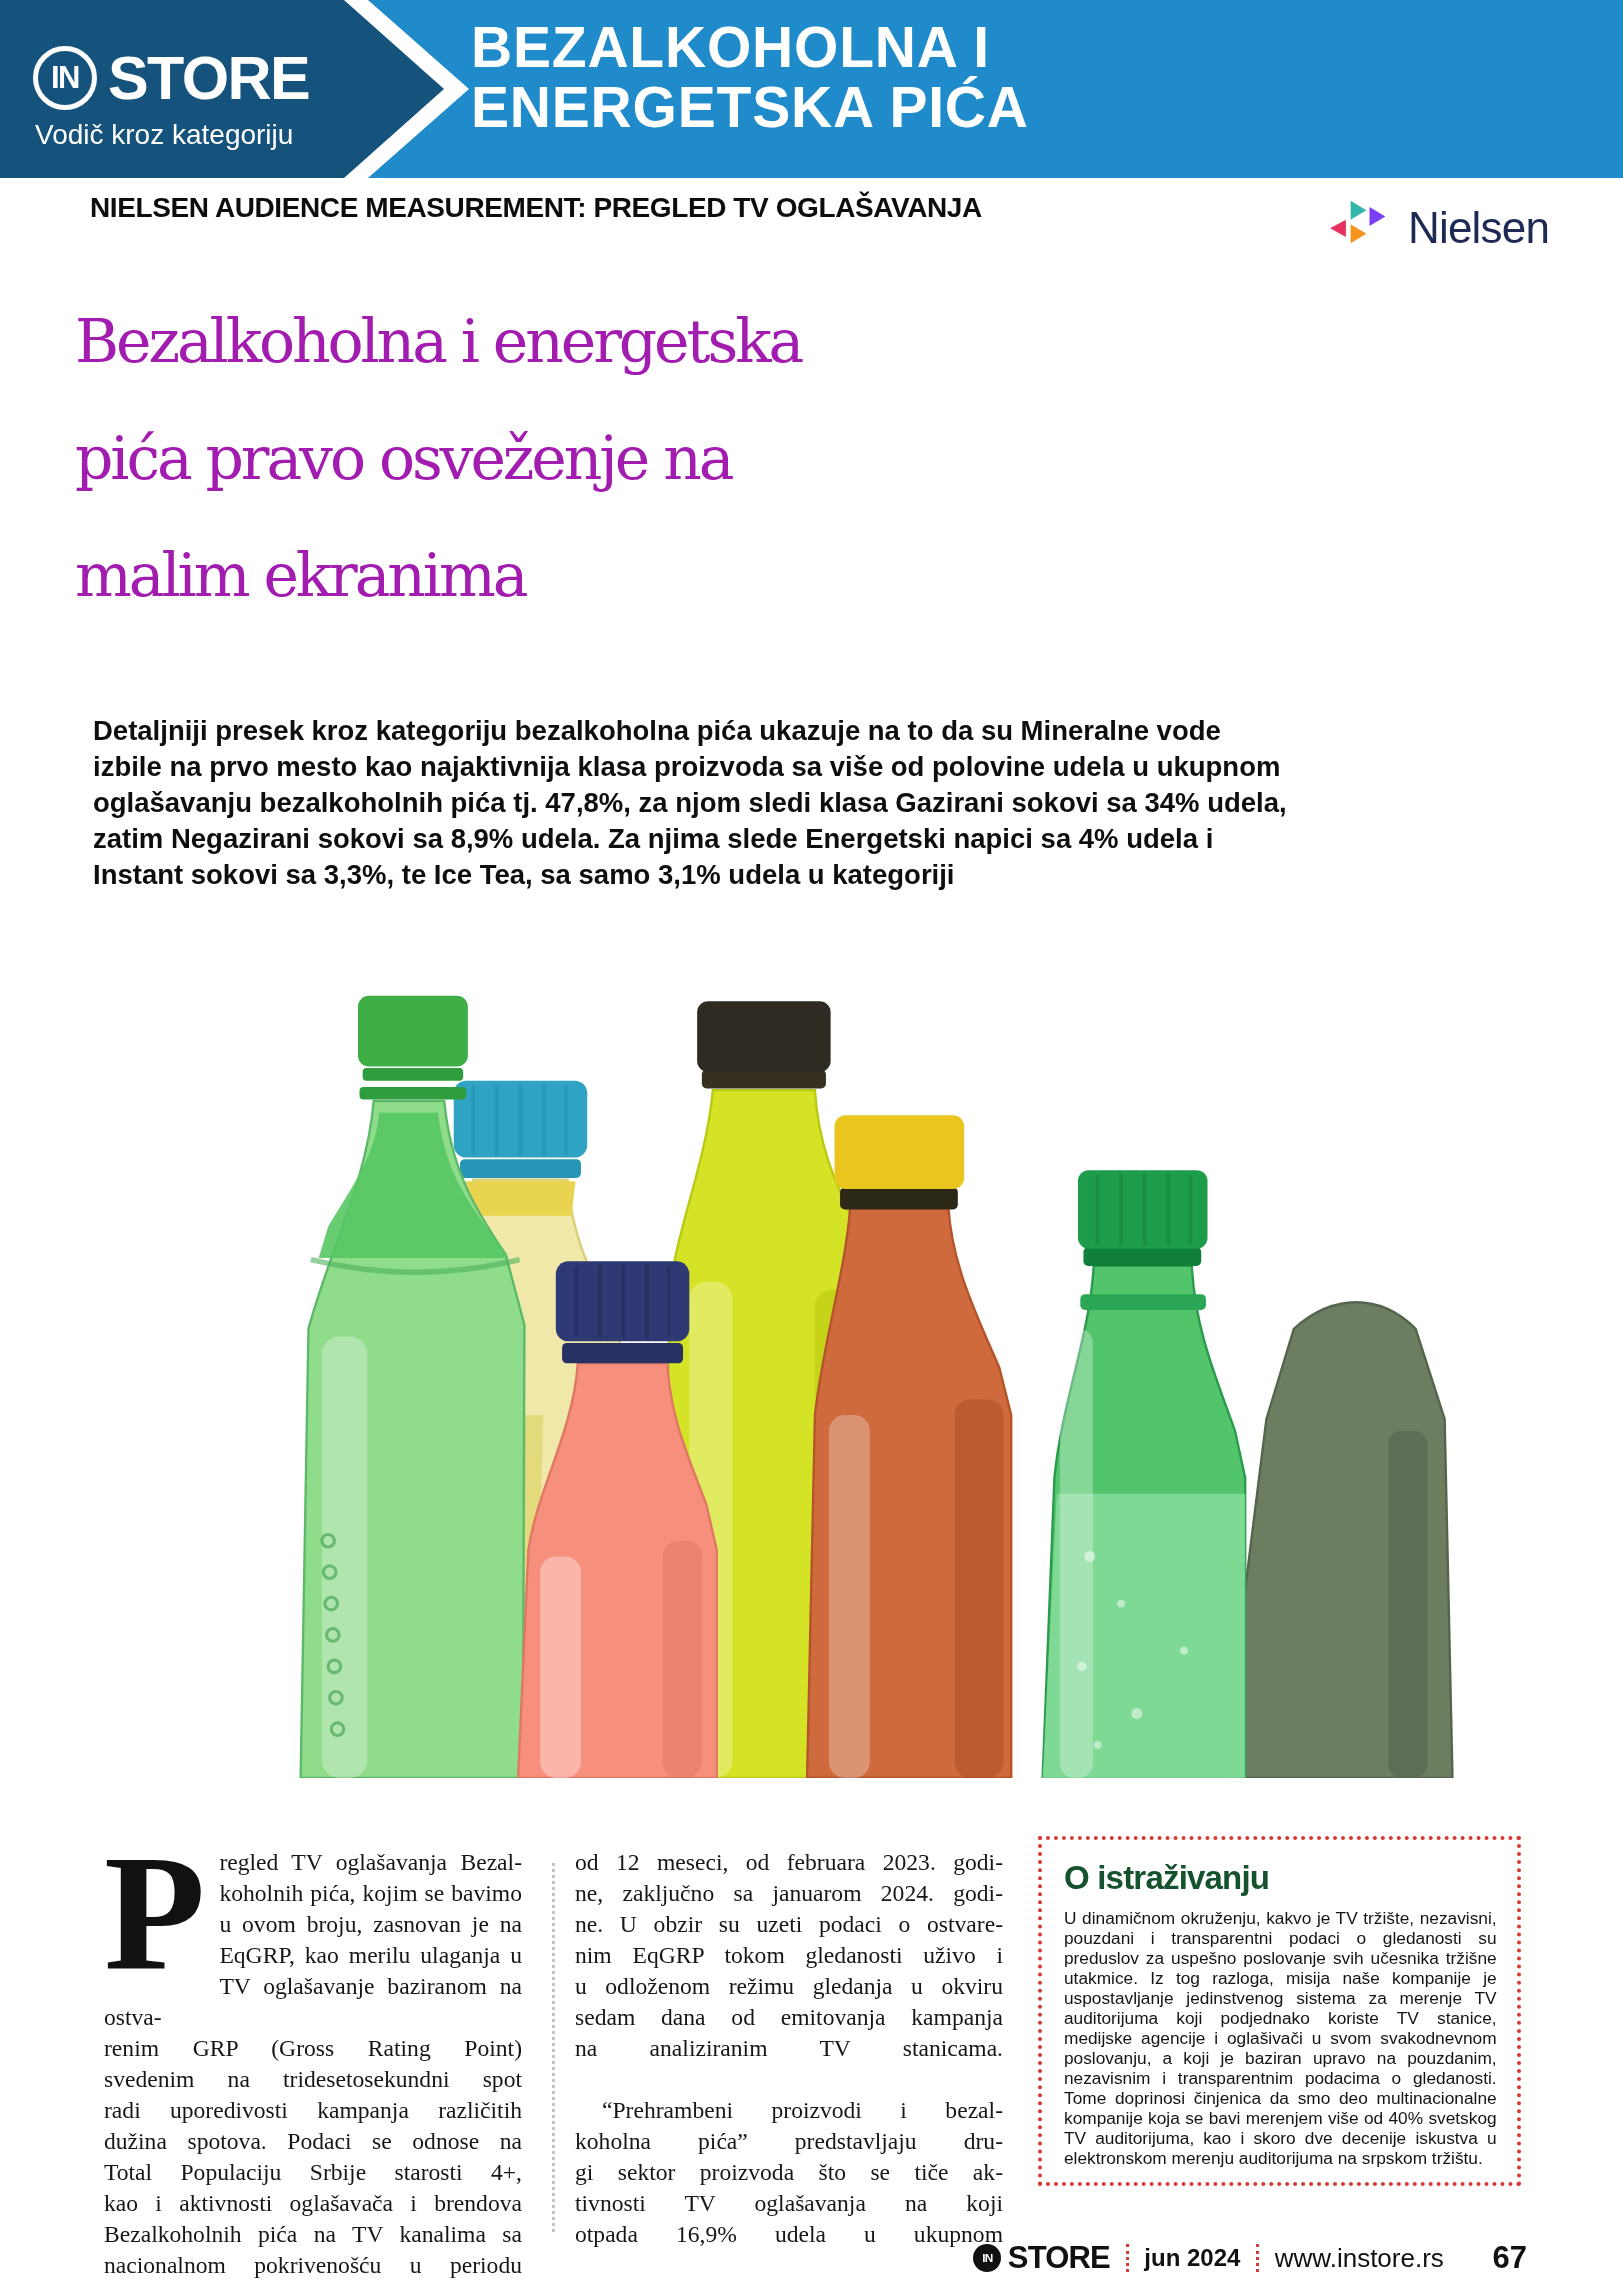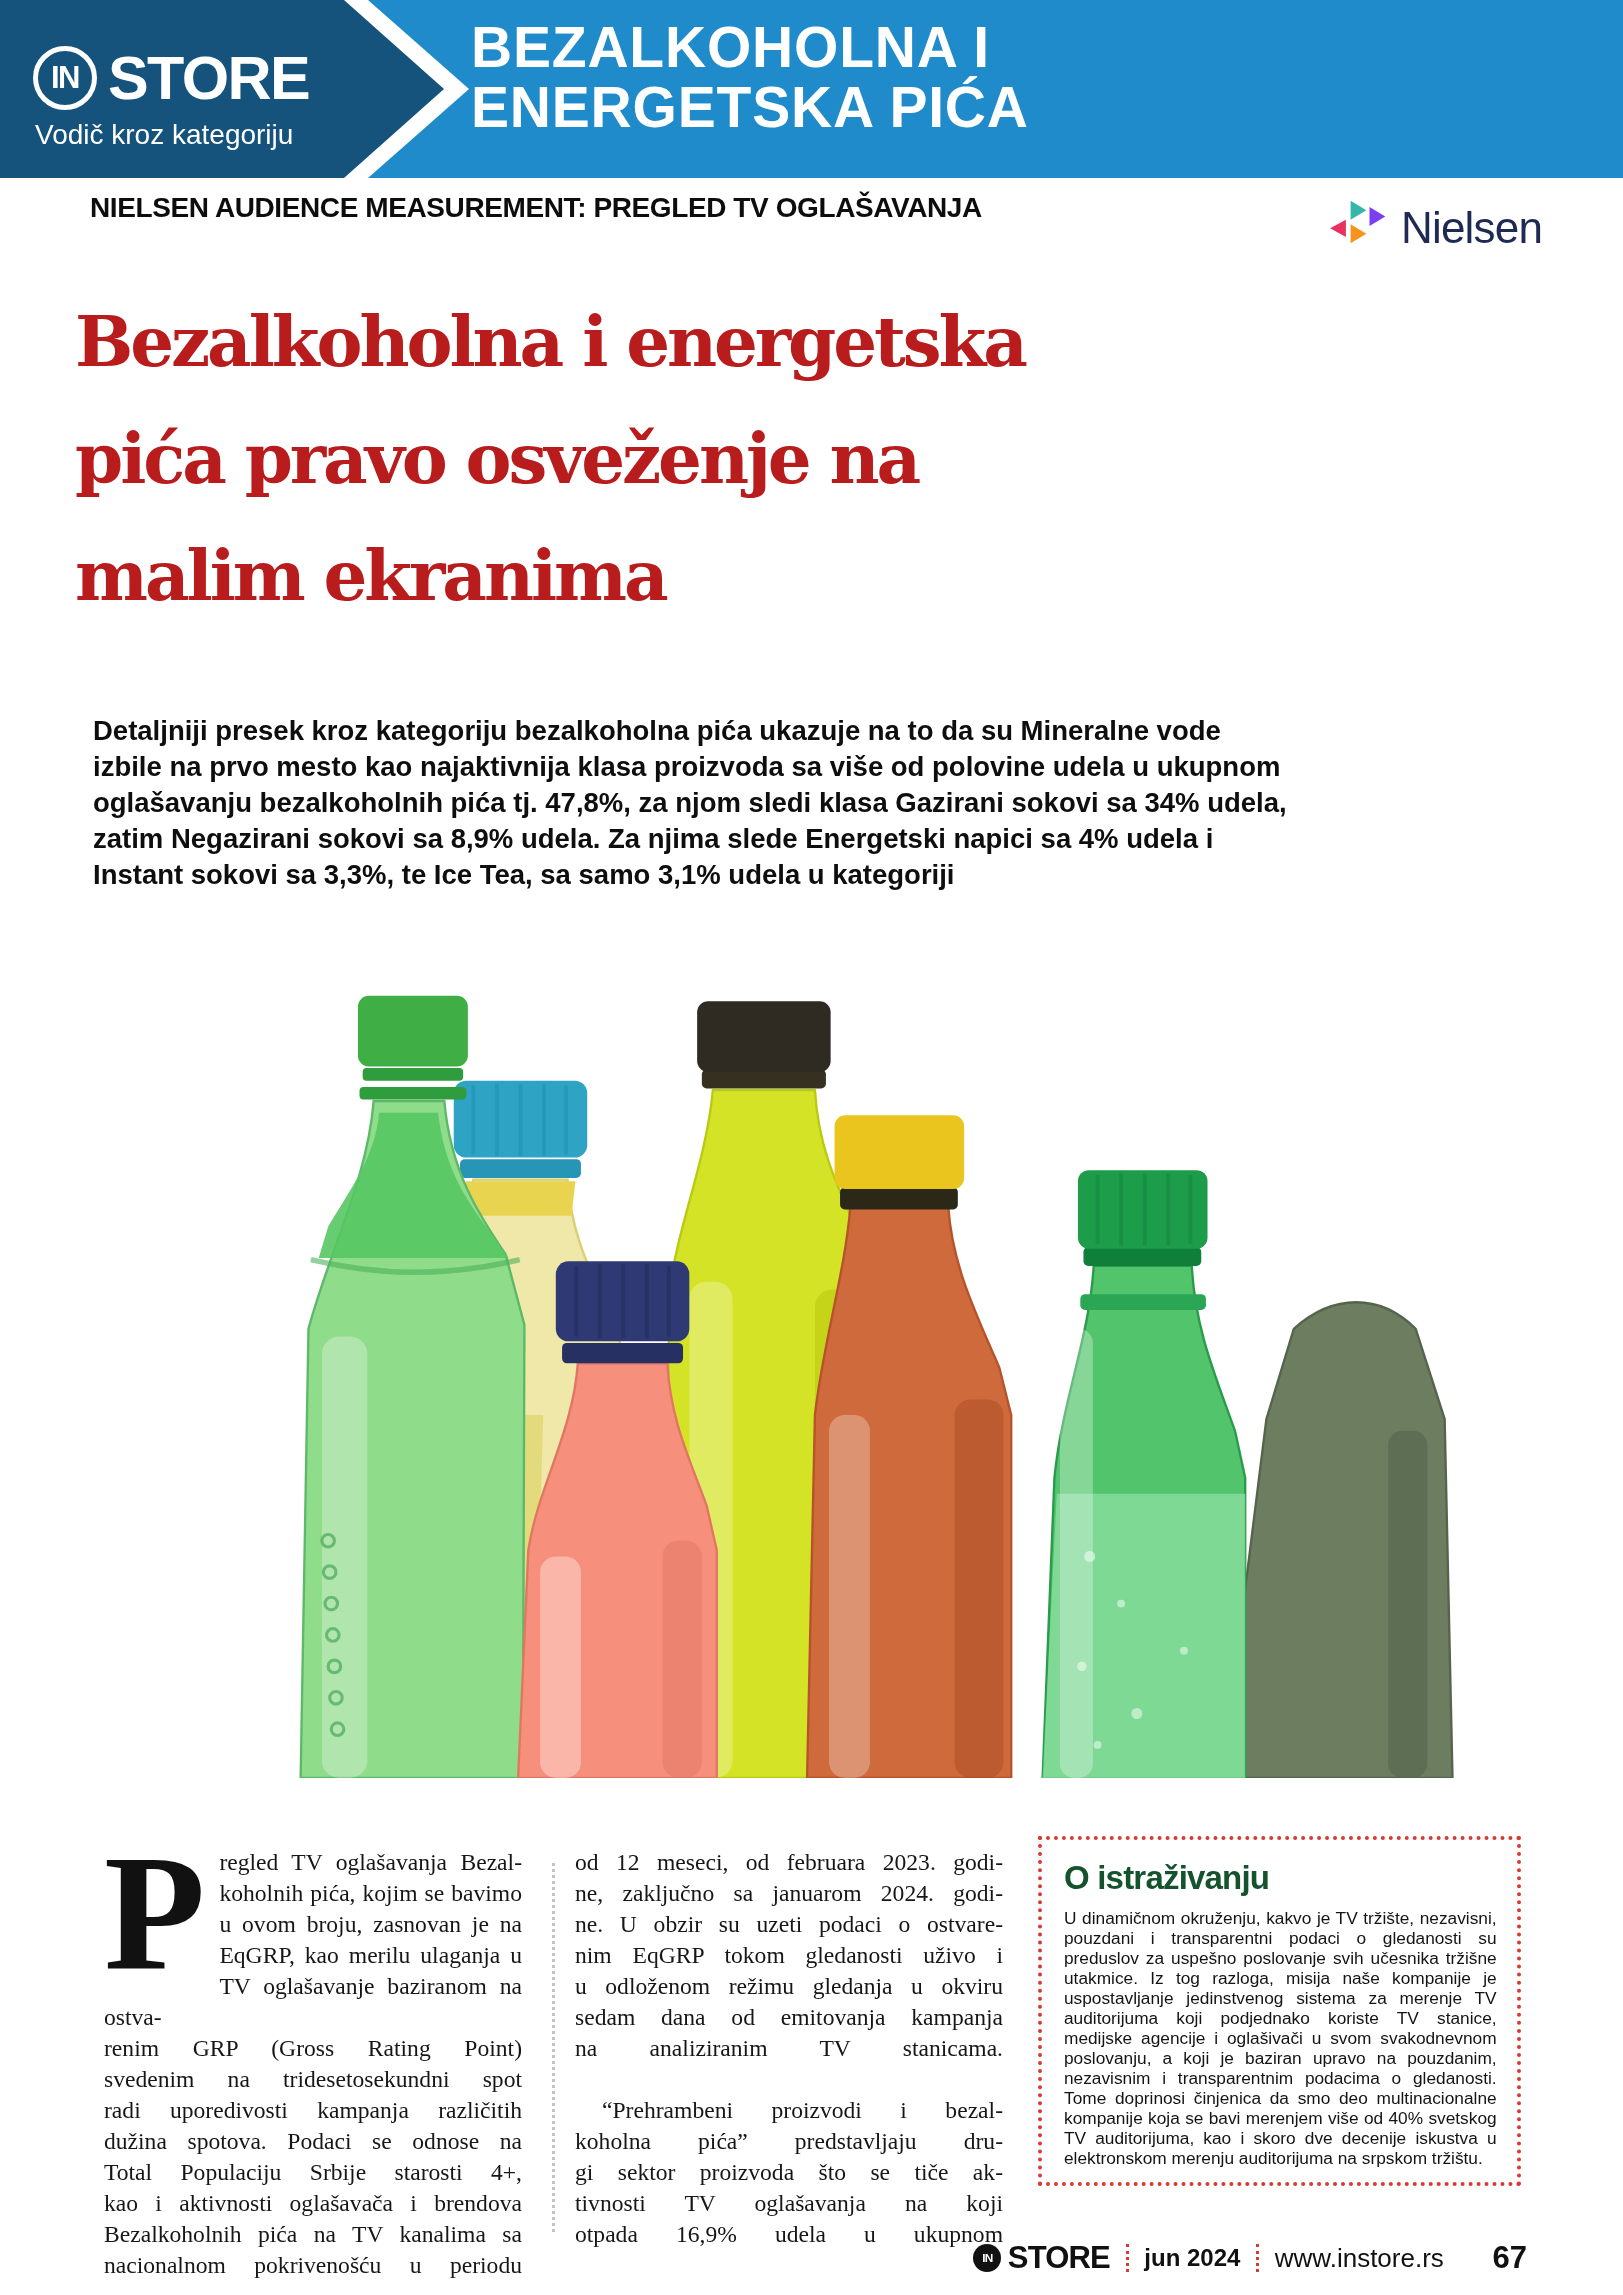--- a/index.html
+++ b/index.html
@@ -19,26 +19,26 @@
   .logo-circle{width:64px;height:64px;border:5.5px solid #ffffff;border-radius:50%;
      display:flex;align-items:center;justify-content:center;box-sizing:border-box;}
   .logo-circle span{color:#ffffff;font-weight:bold;font-size:31px;letter-spacing:-1.6px;}
   .logo-store{color:#ffffff;font-weight:bold;font-size:61px;letter-spacing:-1.6px;line-height:1;}
   .logo-tagline{position:absolute;left:35px;top:119px;color:#ffffff;font-size:28px;}
   .category-title{position:absolute;left:471px;top:17.3px;color:#ffffff;font-weight:bold;
      font-size:57px;line-height:60px;letter-spacing:0.8px;}
 
   
   .kicker{left:90px;top:192px;font-weight:bold;font-size:28px;letter-spacing:-0.4px;color:#0d0d0d;}
-  .nielsen{left:1327px;top:199px;display:flex;align-items:center;gap:11px;}
+  .nielsen{left:1327px;top:199px;display:flex;align-items:center;gap:18px;}
   .nielsen-word{font-size:44px;letter-spacing:-0.8px;}
 
   
   .headline{left:75px;top:283px;width:1500px;font-family:"DejaVu Serif",serif;
-     font-weight:bold;font-size:69px;line-height:117px;letter-spacing:-3.1px;color:#b91c1c;}
+     font-weight:normal;font-size:60px;line-height:117px;letter-spacing:-3.1px;color:#a21caf;}
 
   
   .intro{left:93px;top:713px;width:1414px;font-weight:bold;font-size:27.5px;
      line-height:36px;color:#0e0e0e;}
 
   
   .photo{left:69px;top:991px;width:1484px;height:787px;}
 
   
   .serifcol{font-family:"Liberation Serif",serif;font-size:23.6px;line-height:31px;color:#161616;

